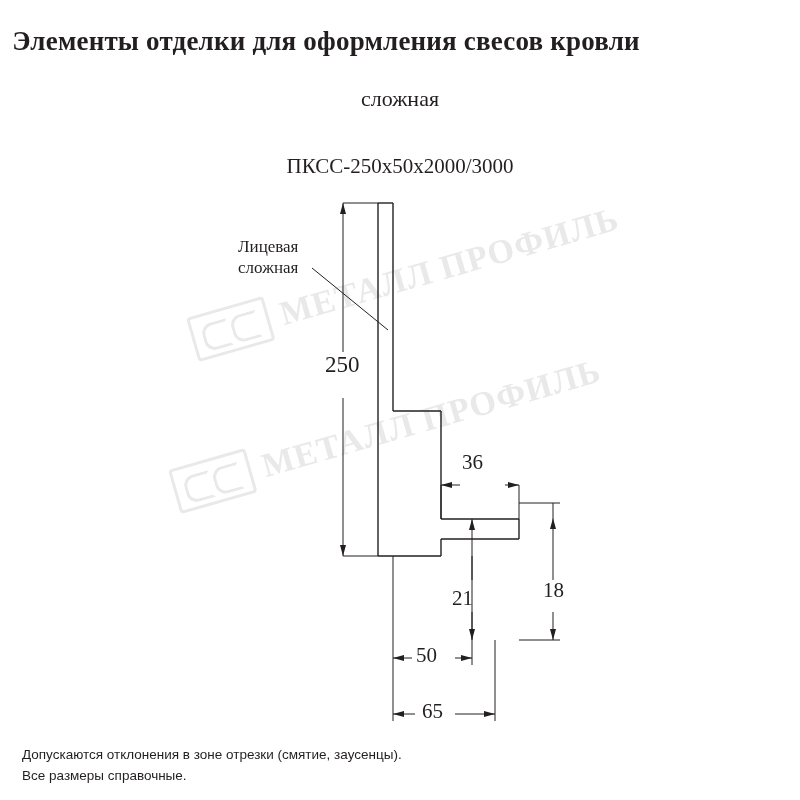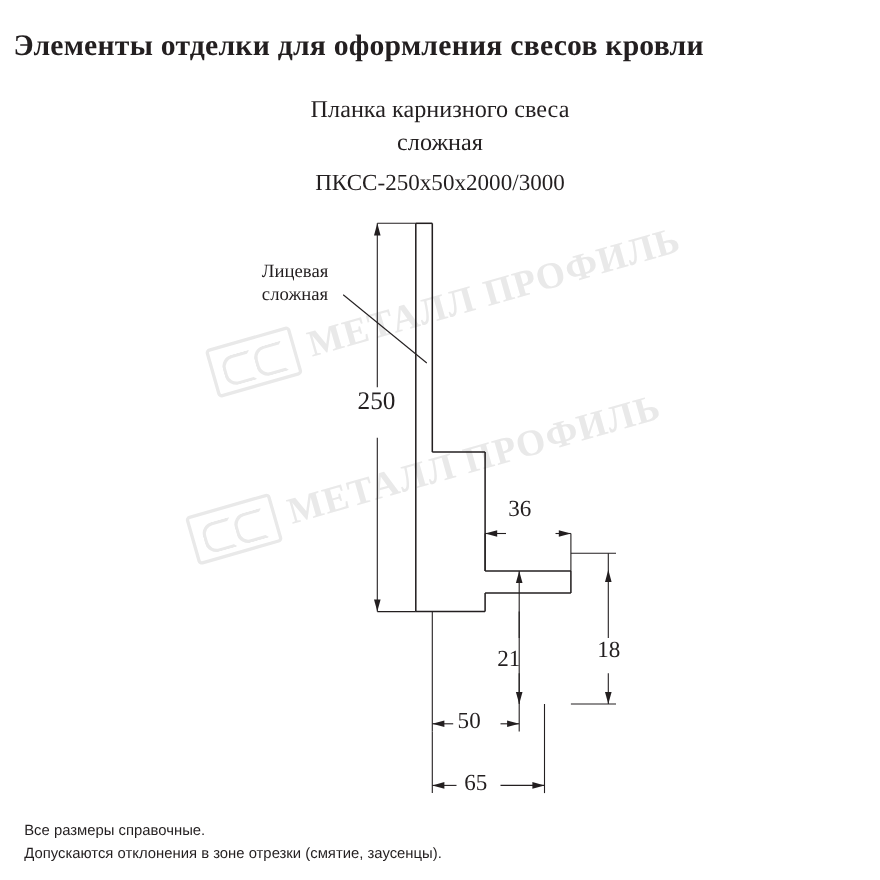--- a/index.html
+++ b/index.html
@@ -146,21 +146,20 @@
     line-height: 21px;
     color: #231f20;
   }
 </style>
 </head>
 <body>
 
 <div class="main-title">Элементы отделки для оформления свесов кровли</div>
 
 <div class="sub-title">
-  <span>Планка карнизного свеса</span>
   <span class="line2">сложная</span>
 </div>
 
 <div class="code-title">ПКСС-250x50x2000/3000</div>
 
 <div class="watermark" id="wm1">
   <span class="wm-logo"></span>
   <span>МЕТАЛЛ ПРОФИЛЬ</span>
 </div>
 <div class="watermark" id="wm2">
@@ -267,15 +266,15 @@
 
   <div class="lbl-250">250</div>
   <div class="lbl" style="left:462px; top:450px;">36</div>
   <div class="lbl" style="left:543px; top:578px;">18</div>
   <div class="lbl" style="left:452px; top:586px;">21</div>
   <div class="lbl" style="left:416px; top:643px;">50</div>
   <div class="lbl" style="left:422px; top:699px;">65</div>
 </div>
 
 <div class="notes">
+  <div>Допускаются отклонения в зоне отрезки (смятие, заусенцы).</div>
   <div>Все размеры справочные.</div>
-  <div>Допускаются отклонения в зоне отрезки (смятие, заусенцы).</div>
 </div>
 
 </body></html>

